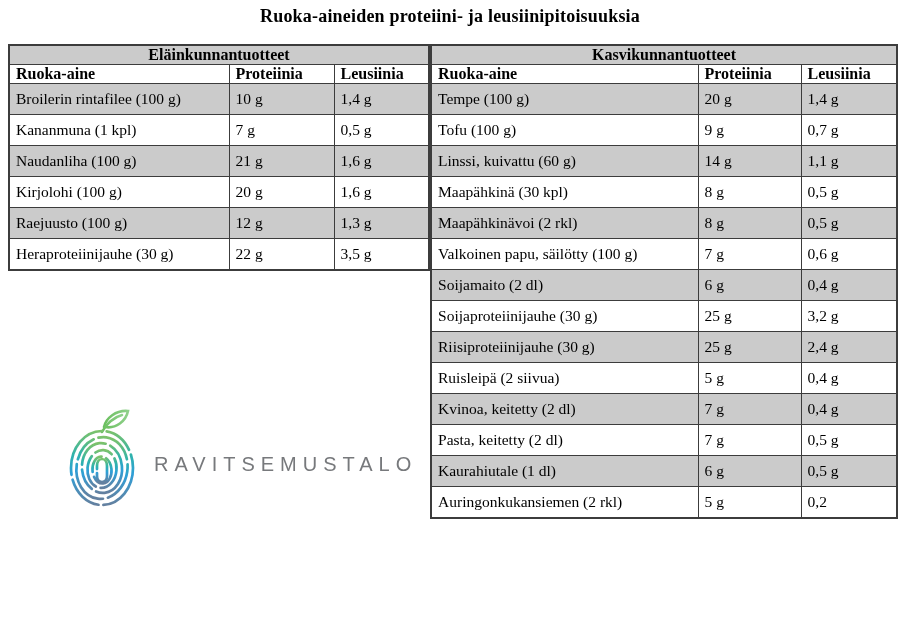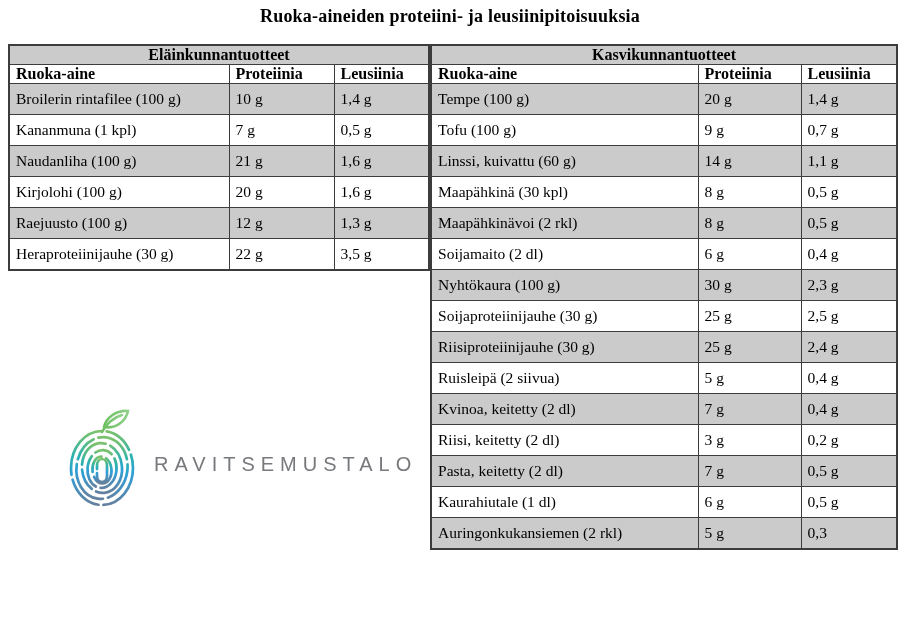--- a/index.html
+++ b/index.html
@@ -170,68 +170,63 @@
           <td>Maapähkinä (30 kpl)</td>
           <td>8 g</td>
           <td>0,5 g</td>
         </tr>
         <tr>
           <td>Maapähkinävoi (2 rkl)</td>
           <td>8 g</td>
           <td>0,5 g</td>
         </tr>
         <tr>
+          <td>Valkoinen papu, säilötty (100 g)</td>
+          <td>7 g</td>
+          <td>0,6 g</td>
+        </tr>
+        <tr>
           <td>Soijamaito (2 dl)</td>
           <td>6 g</td>
           <td>0,4 g</td>
         </tr>
         <tr>
-          <td>Nyhtökaura (100 g)</td>
-          <td>30 g</td>
-          <td>2,3 g</td>
-        </tr>
-        <tr>
           <td>Soijaproteiinijauhe (30 g)</td>
           <td>25 g</td>
-          <td>2,5 g</td>
+          <td>3,2 g</td>
         </tr>
         <tr>
           <td>Riisiproteiinijauhe (30 g)</td>
           <td>25 g</td>
           <td>2,4 g</td>
         </tr>
         <tr>
           <td>Ruisleipä (2 siivua)</td>
           <td>5 g</td>
           <td>0,4 g</td>
         </tr>
         <tr>
           <td>Kvinoa, keitetty (2 dl)</td>
           <td>7 g</td>
           <td>0,4 g</td>
         </tr>
         <tr>
-          <td>Riisi, keitetty (2 dl)</td>
-          <td>3 g</td>
-          <td>0,2 g</td>
-        </tr>
-        <tr>
           <td>Pasta, keitetty (2 dl)</td>
           <td>7 g</td>
           <td>0,5 g</td>
         </tr>
         <tr>
           <td>Kaurahiutale (1 dl)</td>
           <td>6 g</td>
           <td>0,5 g</td>
         </tr>
         <tr>
           <td>Auringonkukansiemen (2 rkl)</td>
           <td>5 g</td>
-          <td>0,3</td>
+          <td>0,2</td>
         </tr>
       </tbody>
   </table>
 
 </div>
 
 <div class="logo">
   <svg class="logo-icon" viewBox="0 0 80 102" xmlns="http://www.w3.org/2000/svg" aria-hidden="true">
     <defs>
       <linearGradient id="fpGrad" x1="0" y1="0" x2="0" y2="1">

